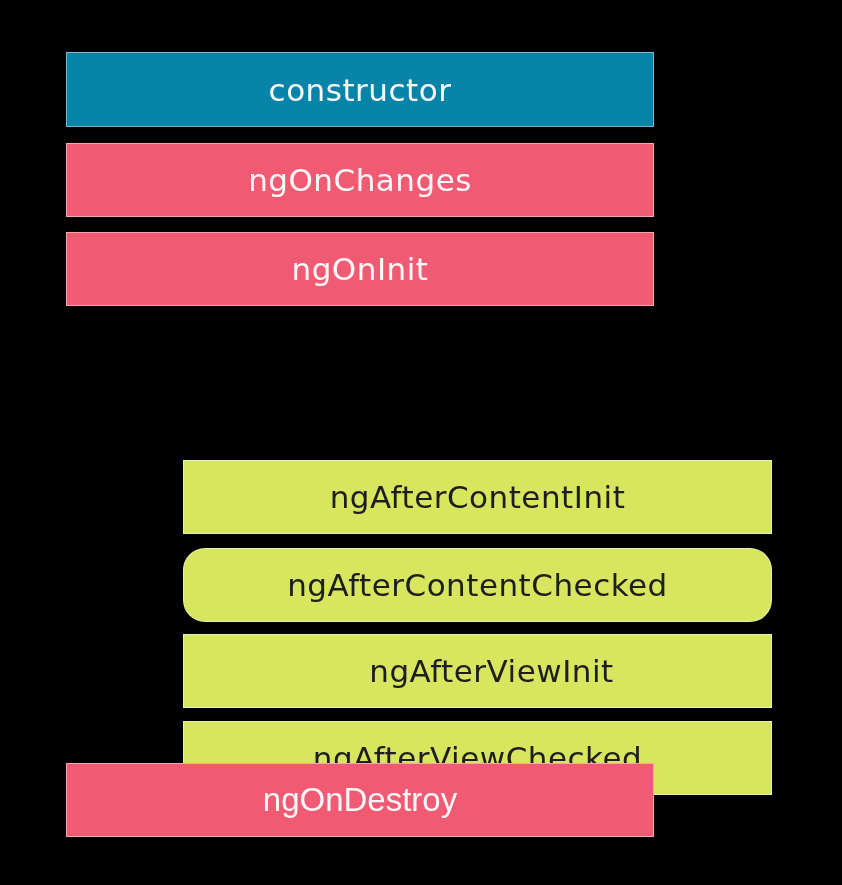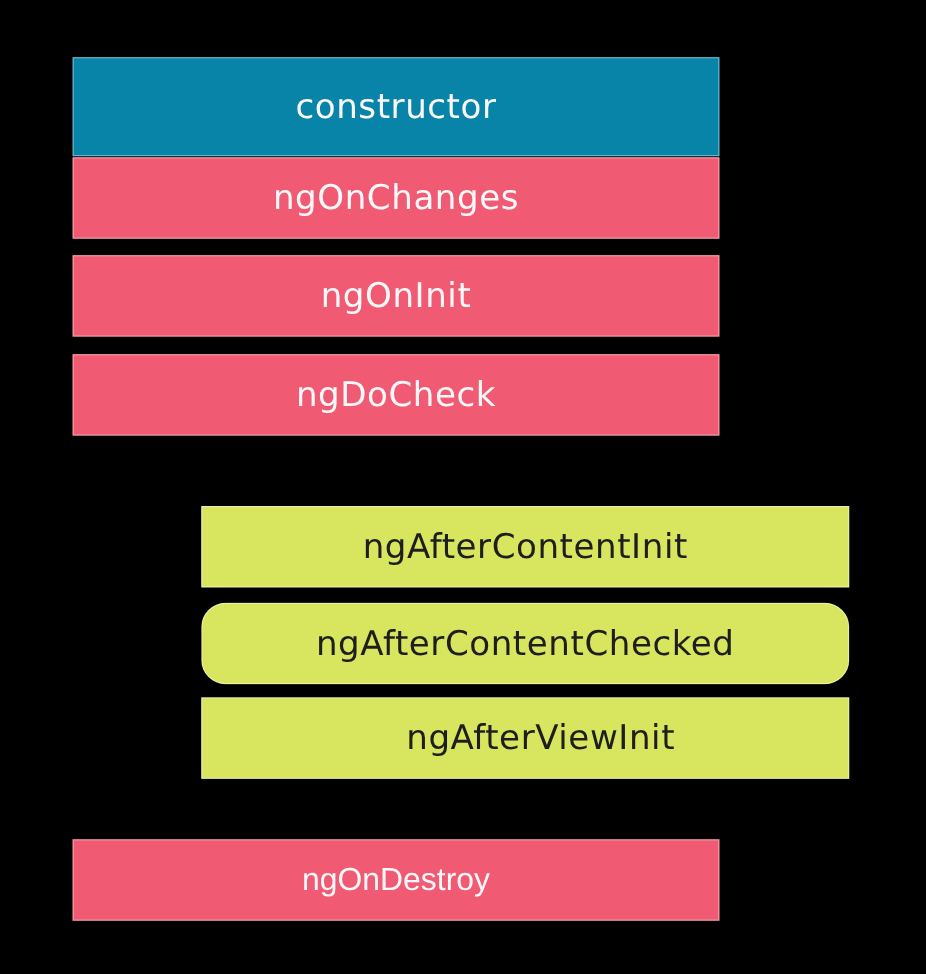--- a/index.html
+++ b/index.html
@@ -34,38 +34,38 @@
   .pink   { background: #f05a73; }
   .yellow {
     background: #d8e55f;
     color: #1e1e1e;
     left: 183px;
     width: 589px;
     margin-top: 48px;
   }
   .alt-font {
     font-family: "Liberation Sans", sans-serif;
-    font-size: 29px;
+    font-size: 33px;
     letter-spacing: 0px;
   }
-  .b1 { top: 52px; height: 90px; }
+  .b1 { top: 52px; height: 75px; }
   .b2 { top: 143px; }
   .b3 { top: 232px; }
   .b4 { top: 322px; }
   .b5 { top: 412px; }
   .b6 { top: 500px; border-radius: 22px; }
   .b7 { top: 586px; padding-left: 28px; }
   .b8 { top: 673px; }
   .b9 { top: 763px; }
 </style>
 </head>
 <body>
 
 <div class="canvas">
   <div class="bar teal b1">constructor</div>
   <div class="bar pink b2">ngOnChanges</div>
   <div class="bar pink b3">ngOnInit</div>
-  <div class="bar pink b4">ngDoCheck</div>
   <div class="bar yellow b5">ngAfterContentInit</div>
   <div class="bar yellow b6">ngAfterContentChecked</div>
   <div class="bar yellow b7">ngAfterViewInit</div>
+  <div class="bar yellow b8">ngAfterViewChecked</div>
   <div class="bar pink alt-font b9">ngOnDestroy</div>
 </div>
 
 </body></html>

